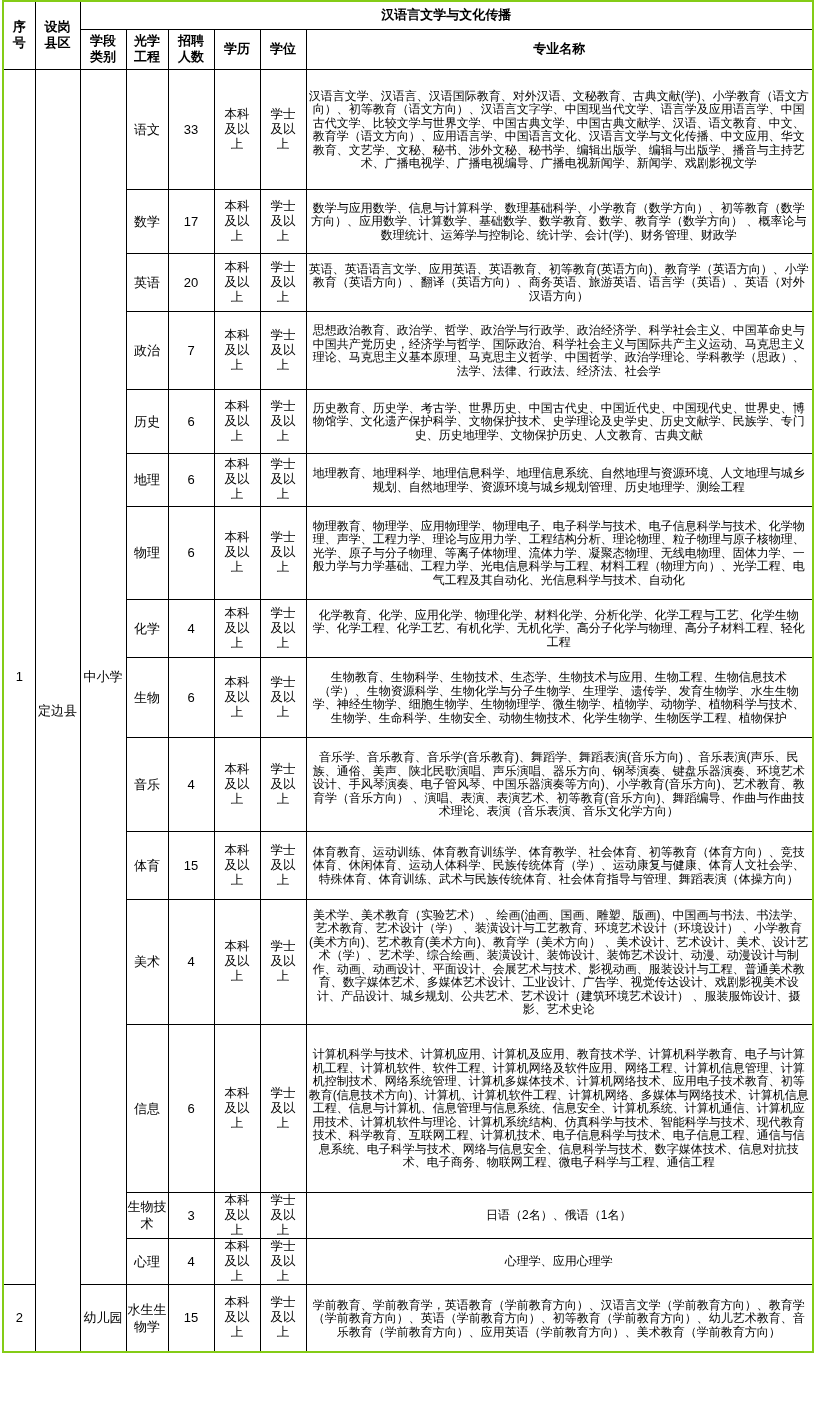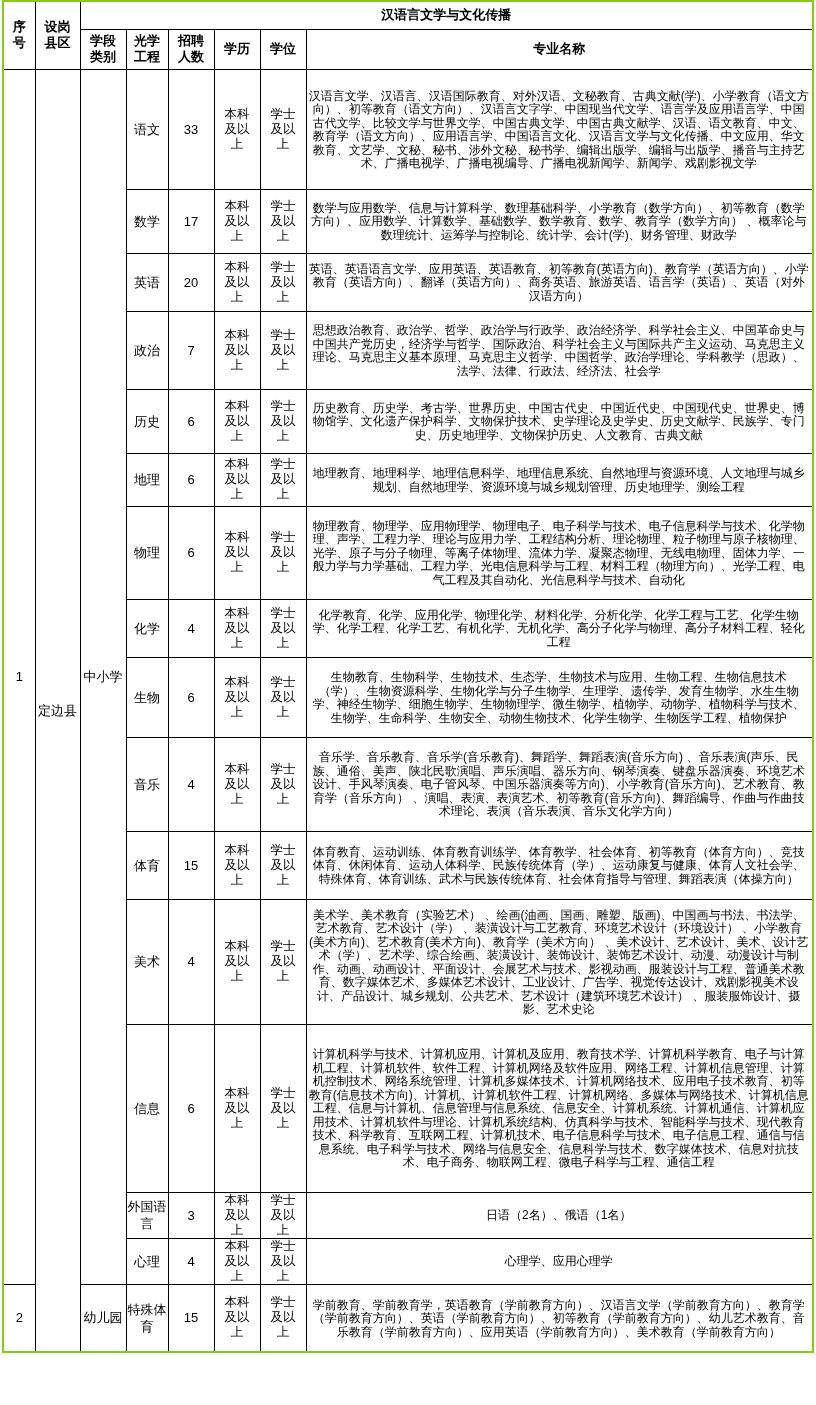--- a/index.html
+++ b/index.html
@@ -155,37 +155,37 @@
         <td class="majors">美术学、美术教育（实验艺术） 、绘画(油画、国画、雕塑、版画)、中国画与书法、书法学、艺术教育、艺术设计（学） 、装潢设计与工艺教育、环境艺术设计（环境设计） 、小学教育(美术方向)、艺术教育(美术方向)、教育学（美术方向） 、美术设计、艺术设计、美术、设计艺术（学）、艺术学、综合绘画、装潢设计、装饰设计、装饰艺术设计、动漫、动漫设计与制作、动画、动画设计、平面设计、会展艺术与技术、影视动画、服装设计与工程、普通美术教育、数字媒体艺术、多媒体艺术设计、工业设计、广告学、视觉传达设计、戏剧影视美术设计、产品设计、城乡规划、公共艺术、艺术设计（建筑环境艺术设计） 、服装服饰设计、摄影、艺术史论</td>
       </tr>
       <tr class="r12">
         <td class="subj">信息</td>
         <td class="cnt">6</td>
         <td class="edu">本科及以上</td>
         <td class="deg">学士及以上</td>
         <td class="majors">计算机科学与技术、计算机应用、计算机及应用、教育技术学、计算机科学教育、电子与计算机工程、计算机软件、软件工程、计算机网络及软件应用、网络工程、计算机信息管理、计算机控制技术、网络系统管理、计算机多媒体技术、计算机网络技术、应用电子技术教育、初等教育(信息技术方向)、计算机、计算机软件工程、计算机网络、多媒体与网络技术、计算机信息工程、信息与计算机、信息管理与信息系统、信息安全、计算机系统、计算机通信、计算机应用技术、计算机软件与理论、计算机系统结构、仿真科学与技术、智能科学与技术、现代教育技术、科学教育、互联网工程、计算机技术、电子信息科学与技术、电子信息工程、通信与信息系统、电子科学与技术、网络与信息安全、信息科学与技术、数字媒体技术、信息对抗技术、电子商务、物联网工程、微电子科学与工程、通信工程</td>
       </tr>
       <tr class="r13">
-        <td class="subj">外国语言</td>
+        <td class="subj">生物技术</td>
         <td class="cnt">3</td>
         <td class="edu">本科及以上</td>
         <td class="deg">学士及以上</td>
         <td class="majors">日语（2名）、俄语（1名）</td>
       </tr>
       <tr class="r14">
         <td class="subj">心理</td>
         <td class="cnt">4</td>
         <td class="edu">本科及以上</td>
         <td class="deg">学士及以上</td>
         <td class="majors">心理学、应用心理学</td>
       </tr>
       <tr class="r15">
         <td class="num">2</td>
         <td class="stage">幼儿园</td>
-        <td class="subj">特殊体育</td>
+        <td class="subj">水生生物学</td>
         <td class="cnt">15</td>
         <td class="edu">本科及以上</td>
         <td class="deg">学士及以上</td>
         <td class="majors">学前教育、学前教育学，英语教育（学前教育方向）、汉语言文学（学前教育方向）、教育学（学前教育方向）、英语（学前教育方向）、初等教育（学前教育方向）、幼儿艺术教育、音乐教育（学前教育方向）、应用英语（学前教育方向）、美术教育（学前教育方向）</td>
       </tr>
     </tbody>
   </table>
 </div>
 
 </body></html>

